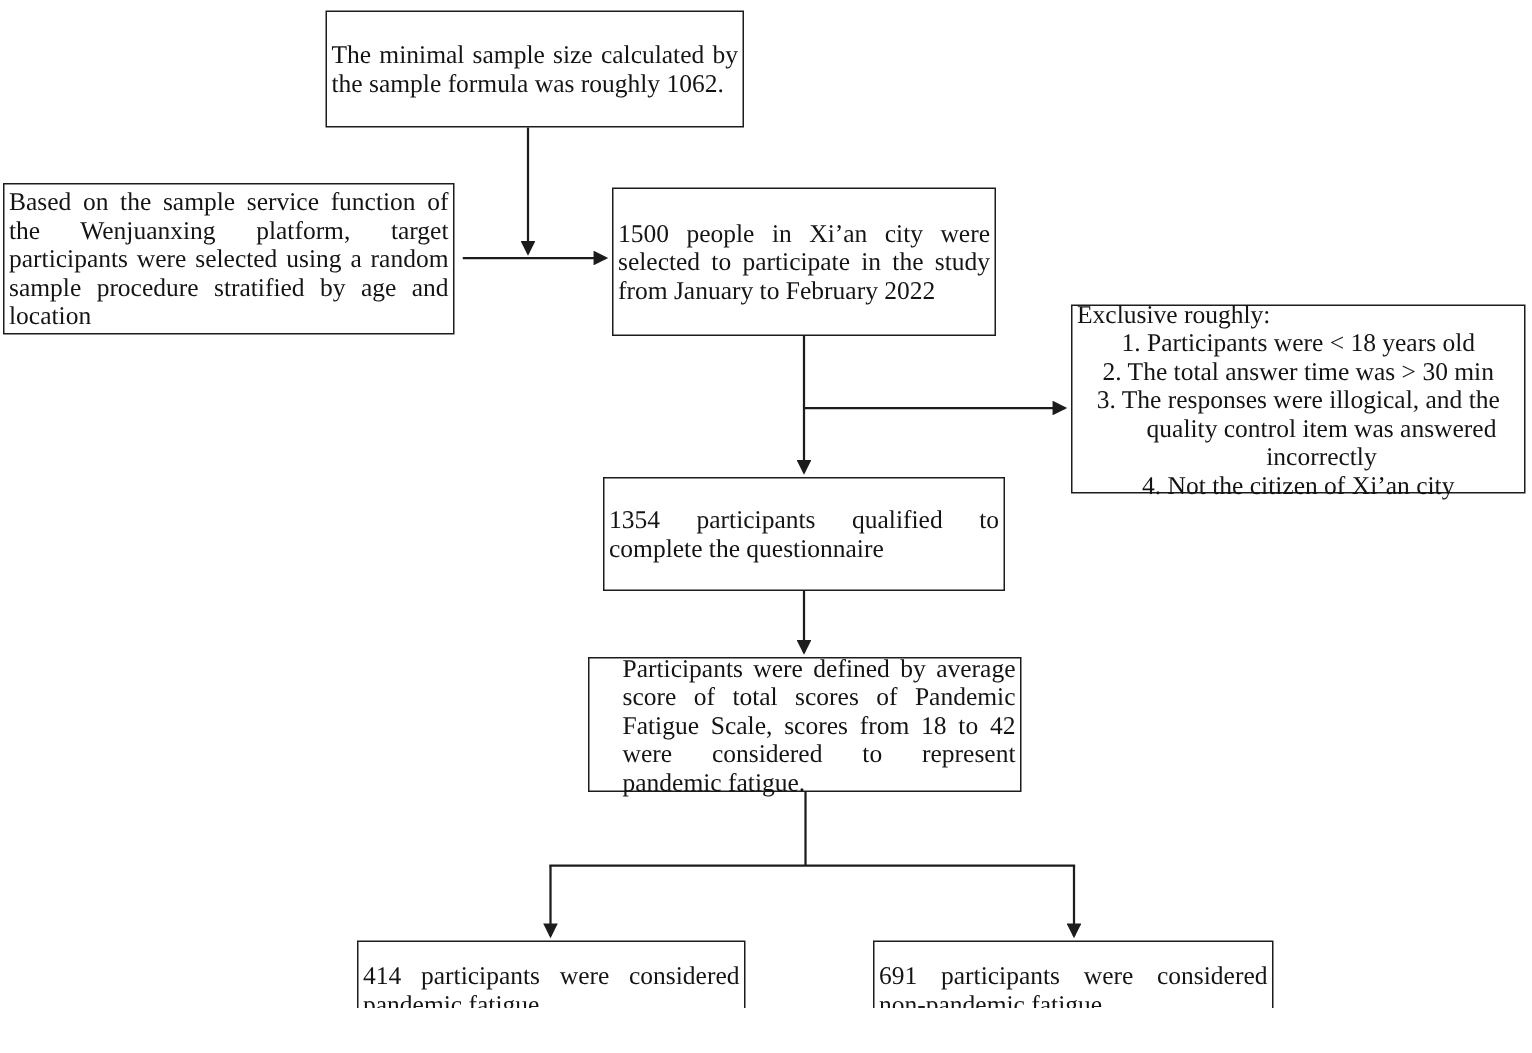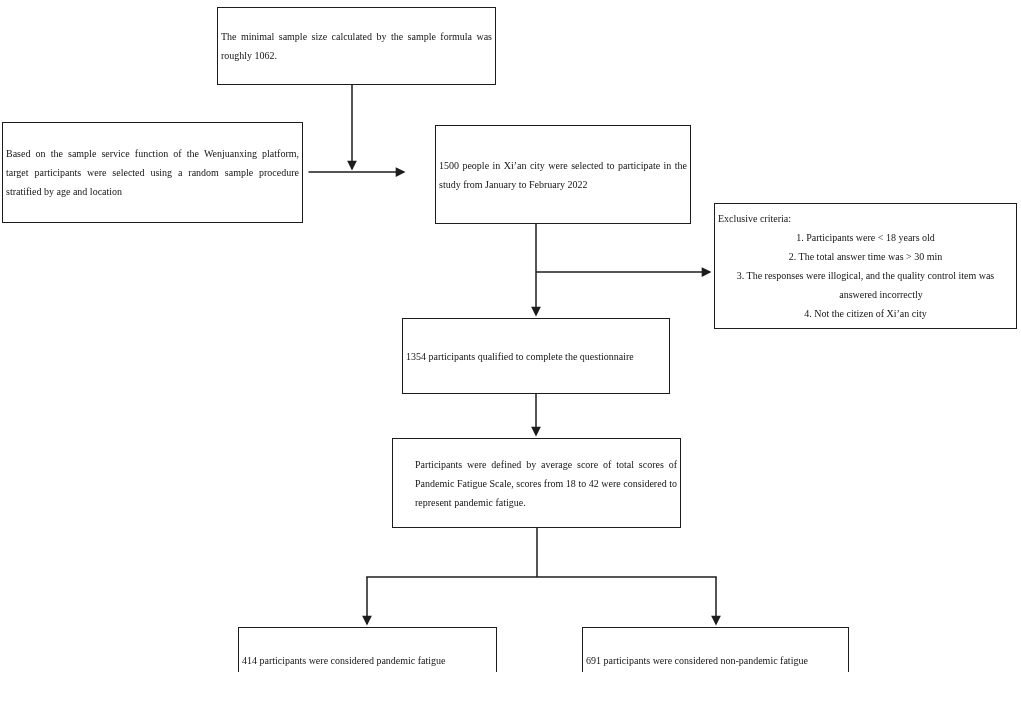--- a/index.html
+++ b/index.html
@@ -2,21 +2,21 @@
 <html><head>
 <meta charset="utf-8">
 <style>
   html, body { margin: 0; padding: 0; background: #ffffff; }
   .canvas {
     position: relative;
     width: 1021px;
     height: 672px;
     background: #ffffff;
     font-family: "Liberation Serif", "DejaVu Serif", serif;
-    font-size: 10px;
+    font-size: 17px;
     line-height: 19px;
     color: #141414;
     overflow: hidden;
   }
   svg.connectors {
     position: absolute;
     left: 0; top: 0;
     width: 1021px; height: 702px;
   }
   svg.connectors path {
@@ -30,21 +30,21 @@
     border: 1.5px solid #1c1c1c;
     background: #ffffff;
     display: flex;
     flex-direction: column;
     justify-content: center;
     padding: 0 3px;
   }
   .justify { text-align: justify; }
   .box-min-sample { left: 217px; top: 7px;   width: 279px; height: 78px;  }
   .box-sampling   { left: 2px;   top: 122px; width: 301px; height: 101px; }
-  .box-selected   { left: 408px; top: 125px; width: 256px; height: 99px; margin-left: 27px;  }
+  .box-selected   { left: 408px; top: 125px; width: 256px; height: 99px;  }
   .box-criteria   { left: 714px; top: 203px; width: 303px; height: 126px; }
   .box-qualified  { left: 402px; top: 318px; width: 268px; height: 76px;  }
   .box-defined    { left: 392px; top: 438px; width: 289px; height: 90px; padding-left: 22px;  }
   .box-663        { left: 238px; top: 627px; width: 259px; height: 66px;  }
   .box-691        { left: 582px; top: 627px; width: 267px; height: 66px;  }
   .criteria-item {
     padding-left: 31px;
     text-indent: -31px;
     text-align: center;
   }
@@ -71,21 +71,21 @@
     <path d="M716 577 V624" marker-end="url(#arrow)"></path>
   </svg>
 
   <div class="box box-min-sample justify">The minimal sample size calculated by the sample formula was roughly 1062.</div>
 
   <div class="box box-sampling justify">Based on the sample service function of the Wenjuanxing platform, target participants were selected using a random sample procedure stratified by age and location</div>
 
   <div class="box box-selected justify">1500 people in Xi’an city were selected to participate in the study from January to February 2022</div>
 
   <div class="box box-criteria">
-    <div>Exclusive criteria:</div>
+    <div>Exclusive roughly:</div>
     <div class="criteria-item">1. Participants were &lt; 18 years old</div>
     <div class="criteria-item">2. The total answer time was &gt; 30 min</div>
     <div class="criteria-item">3. The responses were illogical, and the quality control item was answered incorrectly</div>
     <div class="criteria-item">4. Not the citizen of Xi’an city</div>
   </div>
 
   <div class="box box-qualified justify">1354 participants qualified to complete the questionnaire</div>
 
   <div class="box box-defined justify">Participants were defined by average score of total scores of Pandemic Fatigue Scale, scores from 18 to 42 were considered to represent pandemic fatigue.</div>
 

